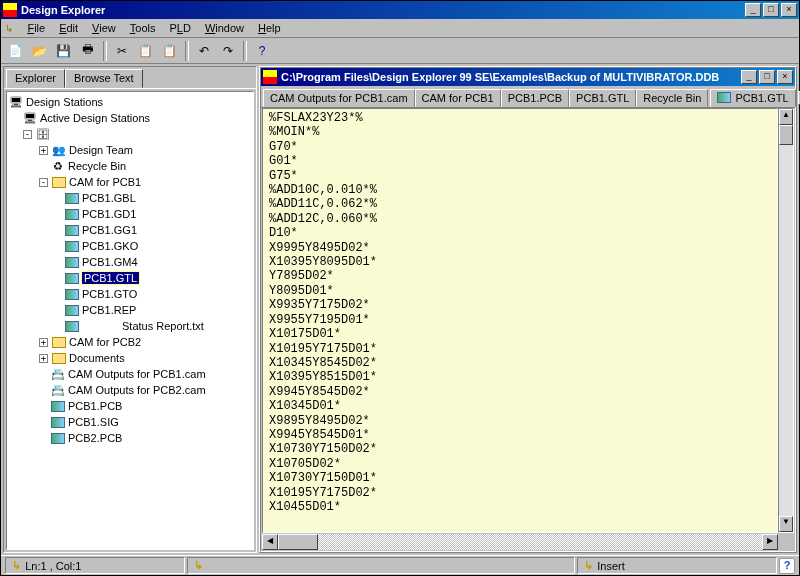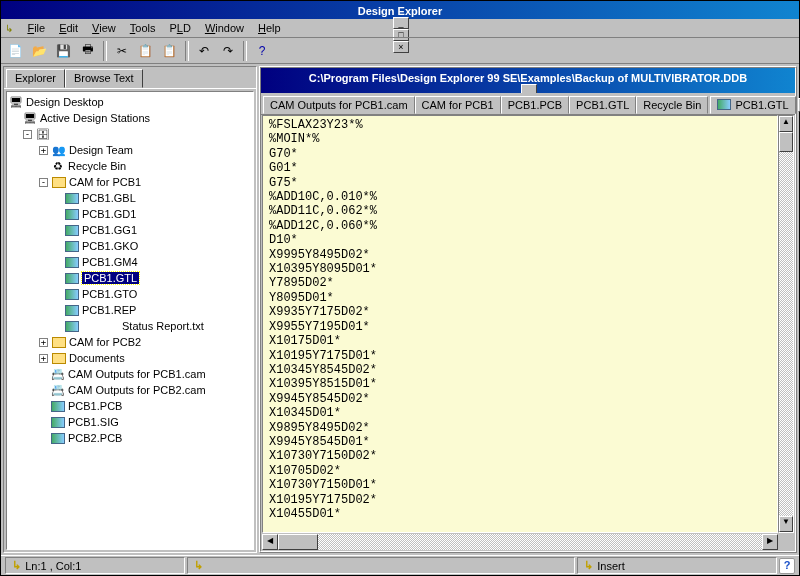--- a/index.html
+++ b/index.html
@@ -1,18 +1,18 @@
 <!DOCTYPE html>
 <html><head>
 <meta charset="utf-8">
 <style>
 * { box-sizing: border-box; margin: 0; padding: 0; font-family: "MS Sans Serif", "Microsoft Sans Serif", Arial, sans-serif; font-size: 11px; }
 body { background: #c0c0c0; width: 800px; height: 576px; overflow: hidden; position: relative; }
 .window { width: 800px; height: 576px; background: #c0c0c0; border: 1px solid #000; display: flex; flex-direction: column; }
-.titlebar { background: linear-gradient(to right, #000080, #1084d0); height: 18px; display: flex; align-items: center; padding: 4px 2px; color: #fff; flex-direction: column; }
+.titlebar { background: linear-gradient(to right, #000080, #1084d0); height: 18px; display: flex; align-items: center; padding: 4px 2px; color: #fff; }
 .titlebar .icon { width: 14px; height: 14px; margin-right: 4px; background: linear-gradient(to bottom, #ff0 50%, #f00 50%); }
 .titlebar .title { flex: 1; font-weight: bold; }
 .winbtn { width: 16px; height: 14px; background: #c0c0c0; border: 1px solid; border-color: #fff #404040 #404040 #fff; margin-left: 2px; font-size: 9px; line-height: 10px; text-align: center; color: #000; font-family: Arial; }
 .menubar { height: 19px; display: flex; align-items: center; padding: 1px 4px; gap: 2px; border-bottom: 1px solid #808080; }
 .menubar .arrow-icon { font-size: 10px; color: #808000; margin-right: 6px; }
 .menuitem { padding: 2px 6px; }
 .menuitem u { text-decoration: underline; }
 .toolbar { height: 26px; display: flex; align-items: center; padding: 1px 4px; gap: 2px; border-bottom: 1px solid #808080; }
 .tbtn { width: 22px; height: 22px; border: 1px solid transparent; display: flex; align-items: center; justify-content: center; font-size: 12px; }
 .tsep { width: 4px; height: 20px; border-left: 1px solid #808080; border-right: 1px solid #fff; margin: 0 2px; }
@@ -23,21 +23,21 @@
 .tab.active { border-bottom-color: #c0c0c0; z-index: 2; }
 .tree { flex: 1; background: #fff; margin: 2px; border: 1px solid; border-color: #808080 #fff #fff #808080; padding: 2px; overflow: auto; }
 .tree-row { display: flex; align-items: center; height: 16px; white-space: nowrap; }
 .expander { width: 9px; height: 9px; border: 1px solid #808080; text-align: center; line-height: 7px; font-size: 9px; margin-right: 4px; color: #000; font-family: monospace; }
 .node-icon { width: 14px; height: 13px; margin-right: 3px; display: inline-flex; align-items: center; justify-content: center; font-size: 11px; }
 .folder-icon { background: #ffe083; border: 1px solid #bb8a00; width: 14px; height: 11px; }
 .pcb-icon { width: 14px; height: 11px; background: linear-gradient(to right, #4a6, #8cf); border:1px solid #468; }
 .sel { background: #000080; color: #fff; outline: 1px dotted #ff0; }
 .right-panel { flex: 1; display: flex; flex-direction: column; border: 1px solid; border-color: #fff #808080 #808080 #fff; min-width: 0; }
 .docwin { flex: 1; display: flex; flex-direction: column; margin: 0; border: 1px solid; border-color: #808080 #fff #fff #808080; background: #c0c0c0; min-height: 0; }
-.docwin .titlebar { height: 25px; justify-content: space-between; }
+.docwin .titlebar { height: 18px; justify-content: space-between; }
 .doctabs { height: 22px; display: flex; align-items: center; padding: 2px 2px 0 2px; background: #c0c0c0; border-bottom: 1px solid #808080; }
 .doctab { padding: 2px 6px; border: 1px solid; border-color: #fff #808080 #c0c0c0 #fff; background: #c0c0c0; white-space: nowrap; }
 .doctab.active { font-weight: normal; }
 .doctab-scrolls { margin-left: auto; display: flex; }
 .doctab-scrolls .winbtn { width: 14px; }
 .editor-wrap { flex: 1; display: flex; min-height: 0; margin: 0 1px 1px 1px; }
 .editor { flex: 1; background: #fbfbd3; font-family: "Courier New", monospace; font-size: 12px; padding: 2px 6px; overflow: hidden; white-space: pre; line-height: 14.4px; border: 1px solid; border-color: #808080 #fff #fff #808080; }
 .vscroll { width: 16px; background: #dcdcdc repeating-conic-gradient(#c0c0c0 0 25%, #fff 0 50%) 50% / 2px 2px; display: flex; flex-direction: column; border: 1px solid; border-color: #808080 #fff #fff #808080; }
 .sbtn { height: 16px; background: #c0c0c0; border: 1px solid; border-color: #fff #404040 #404040 #fff; text-align: center; font-size: 8px; }
 .sthumb { height: 20px; background: #c0c0c0; border: 1px solid; border-color: #fff #404040 #404040 #fff; }
@@ -92,21 +92,21 @@
 
   <div class="content">
     <div class="left-panel">
       <div class="tabstrip">
         <div class="tab active">Explorer</div>
         <div class="tab">Browse Text</div>
       </div>
       <div class="tree">
         <div class="tree-row">
             <span class="node-icon">🖥</span>
-            <span>Design Desktop</span>
+            <span>Design Stations</span>
           </div>
         <div class="tree-row" style="padding-left:14px">
             <span class="node-icon">🖥</span>
             <span>Active Design Stations</span>
           </div>
         <div class="tree-row" style="padding-left:14px">
             <span class="expander">-</span>
             <span class="node-icon">🗄</span>
           </div>
         <div class="tree-row" style="padding-left:30px">

